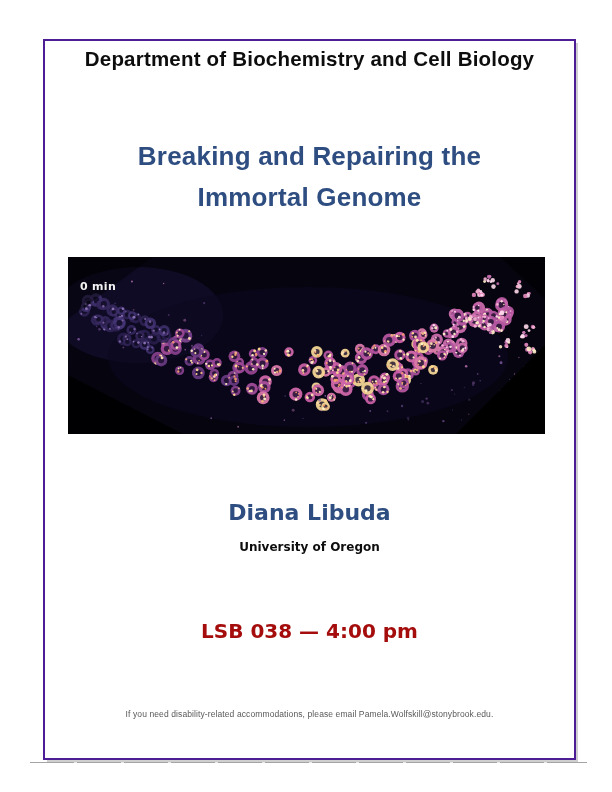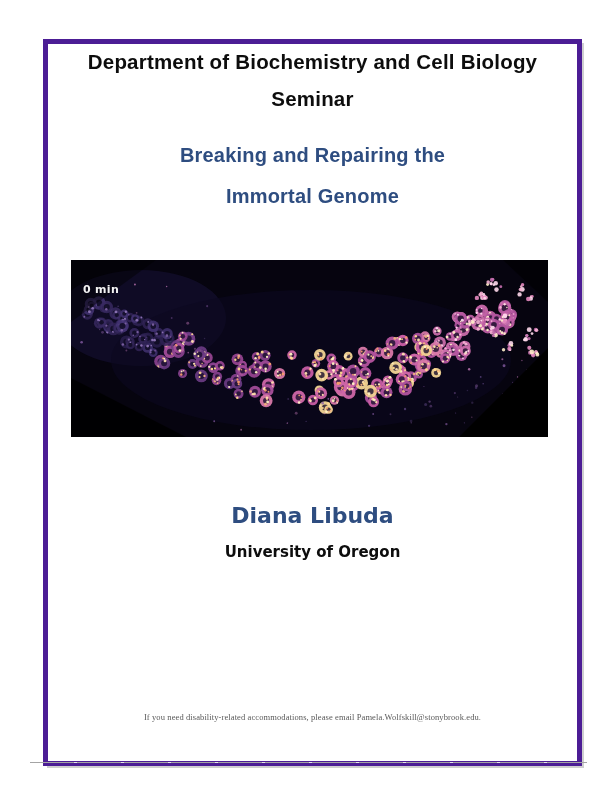--- a/index.html
+++ b/index.html
@@ -2,80 +2,79 @@
 <html style="--title_blue: #2e4d80; --location_red: #a50d0d; --heading_black: #0d0d0d; --footnote_gray: #595959;"><head>
 <meta charset="utf-8">
 <style>
   html,body{margin:0;padding:0;}
   body{
     width:612px;height:792px;position:relative;background:#ffffff;
     font-family:"Liberation Sans",sans-serif;overflow:hidden;
   }
   .page{
     position:absolute;left:43px;top:39px;width:529px;height:717px;
-    background:#ffffff;border:5px solid #4c1d95;
+    background:#ffffff;border:2px solid #4c1d95;
     box-shadow:3px 3px 0 -1px #cfcfcf;
   }
   .page-break-line{
     position:absolute;left:30px;top:762px;width:557px;height:1px;
     background:repeating-linear-gradient(to right,#a4a4a4 0 44px,#e6e6e6 44px 47px);
   }
   .txt{position:absolute;left:0;width:100%;text-align:center;white-space:nowrap;}
   .dept{
     font-family:"Liberation Sans",sans-serif;font-weight:bold;
     font-size:20.5px;color:var(--heading_black,#0d0d0d);letter-spacing:.2px;
   }
   .dept1{top:6px;} .dept2{top:43px;}
   .talk{
     font-family:"Liberation Sans",sans-serif;font-weight:bold;
-    font-size:20px;color:var(--title_blue,#2e4d80);letter-spacing:.2px;
+    font-size:26px;color:var(--title_blue,#2e4d80);letter-spacing:.2px;
   }
   .talk1{top:100px;} .talk2{top:141px;}
   .micrograph{
     position:absolute;left:23px;top:216px;width:477px;height:177px;
     background:#06040f;overflow:hidden;
   }
   .micrograph svg{display:block;}
   .timestamp{
     position:absolute;left:12px;top:3px;
     font-family:"DejaVu Sans",sans-serif;font-weight:bold;font-size:11px;
     color:#f2f2f2;letter-spacing:.3px;margin-top:20px;
   }
   .speaker{
     font-family:"DejaVu Sans",sans-serif;font-weight:bold;
     font-size:22px;color:var(--title_blue,#2e4d80);top:459px;
   }
   .affil{
     font-family:"DejaVu Sans",sans-serif;font-weight:bold;
-    font-size:15px;color:#0d0d0d;top:499px;
+    font-size:12px;color:#0d0d0d;top:499px;
   }
   .date{
     font-family:"DejaVu Sans",sans-serif;font-weight:bold;
     font-size:20px;color:#0a0a0a;top:542px;
   }
   .loc{
     font-family:"DejaVu Sans",sans-serif;font-weight:bold;
     font-size:20px;color:var(--location_red,#a50d0d);top:578px;
   }
   .host{
     font-family:"DejaVu Sans",sans-serif;font-weight:normal;
     font-size:16px;color:#1a1a1a;top:610px;
   }
   .note{
-    font-family:Liberation Serif, serif;font-weight:normal;
+    font-family:Liberation Sans, sans-serif;font-weight:normal;
     font-size:8.5px;color:var(--footnote_gray,#595959);top:668px;letter-spacing:.1px;text-align:center;
   }
 </style>
 </head>
 <body>
 
 <div class="page">
 
   <div class="txt dept dept1">Department of Biochemistry and Cell Biology</div>
-  <div class="txt dept dept2">Seminar</div>
 
   <div class="txt talk talk1">Breaking and Repairing the</div>
   <div class="txt talk talk2">Immortal Genome</div>
 
   <div class="micrograph">
     <svg id="micro-svg" width="477" height="177" viewBox="0 0 477 177">
         <rect x="0" y="0" width="477" height="177" fill="#06040f"></rect>
         <ellipse cx="70" cy="58" rx="85" ry="48" fill="#181238" opacity="0.55"></ellipse>
         <ellipse cx="240" cy="100" rx="200" ry="70" fill="#0c0820" opacity="0.6"></ellipse>
         <circle cx="27.955064328741802" cy="43.04097506749091" r="6.739959845226258" fill="#453475" opacity="0.8"></circle>
@@ -1338,17 +1337,18 @@
         <polygon points="0,118 0,177 115,177" fill="#000000" opacity="0.85"></polygon>
         <polygon points="432,0 477,0 477,42" fill="#000000" opacity="0.6"></polygon>
         <polygon points="0,0 85,0 0,62" fill="#000000" opacity="0.45"></polygon>
       </svg>
     <span class="timestamp">0 min</span>
   </div>
 
   <div class="txt speaker">Diana Libuda</div>
   <div class="txt affil">University of Oregon</div>
 
+  <div class="txt loc">LSB 038 — 4:00 pm</div>
 
   <div class="txt note">If you need disability-related accommodations, please email Pamela.Wolfskill@stonybrook.edu.</div>
 </div>
 
 <div class="page-break-line"></div>
 
 </body></html>

